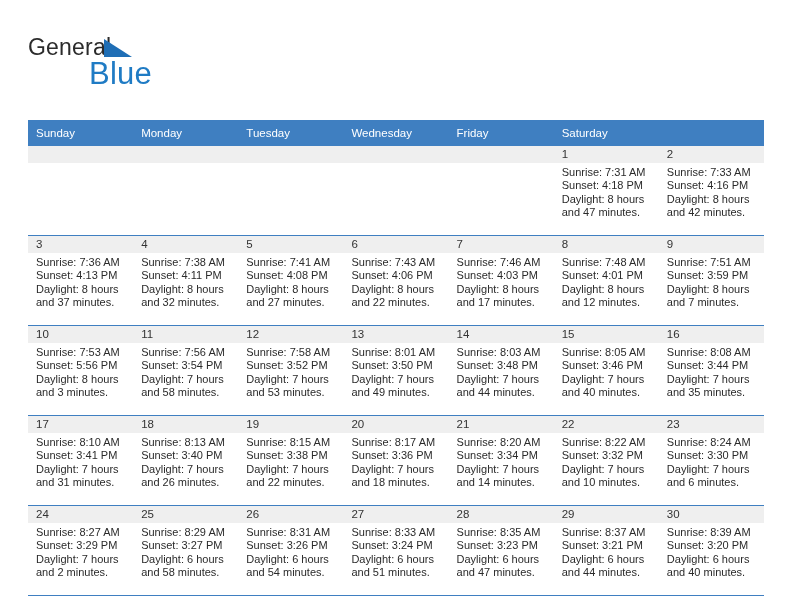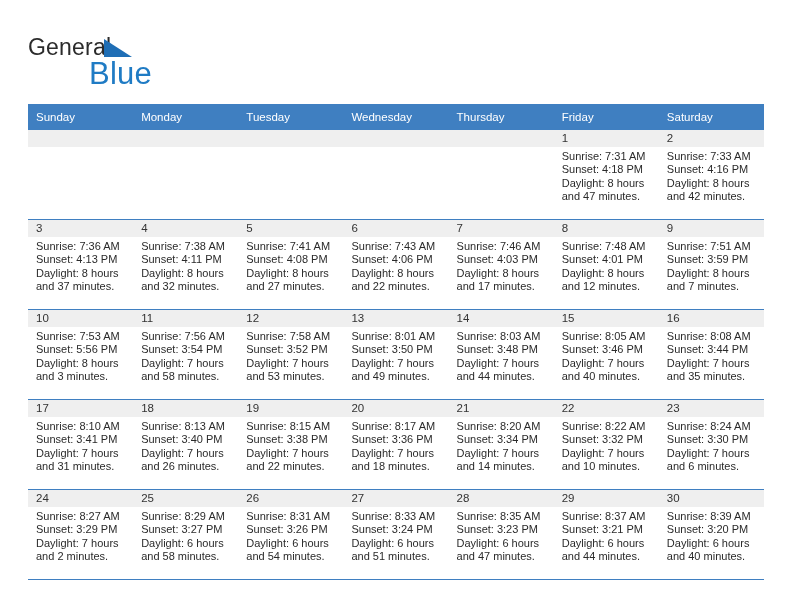--- a/index.html
+++ b/index.html
@@ -89,20 +89,21 @@
   .calendar {
     position: absolute;
     left: 28px;
     top: 104px;
     width: 736px;
   }
   .weekdays {
     display: grid;
     grid-template-columns: repeat(7, 1fr);
     background: #3f7fc1;
+    margin-top: 16px;
   }
   .weekday {
     color: #ffffff;
     font-size: 11.5px;
     padding: 6px 0 6px 8px;
     line-height: 14px;
     box-sizing: border-box;
   }
   .week {
     display: grid;
@@ -159,21 +160,20 @@
 
 
   </div>
 
   <div class="calendar">
     <div class="weekdays" id="weekday-row">
         <div class="weekday">Sunday</div>
         <div class="weekday">Monday</div>
         <div class="weekday">Tuesday</div>
         <div class="weekday">Wednesday</div>
-        <div class="weekday">Thursday</div>
         <div class="weekday">Friday</div>
         <div class="weekday">Saturday</div>
       </div>
     <div id="weeks-container">
         <div class="week">
           <div class="day-cell empty">
             <div class="day-number-strip"></div>
           </div>
           <div class="day-cell empty">
             <div class="day-number-strip"></div>

